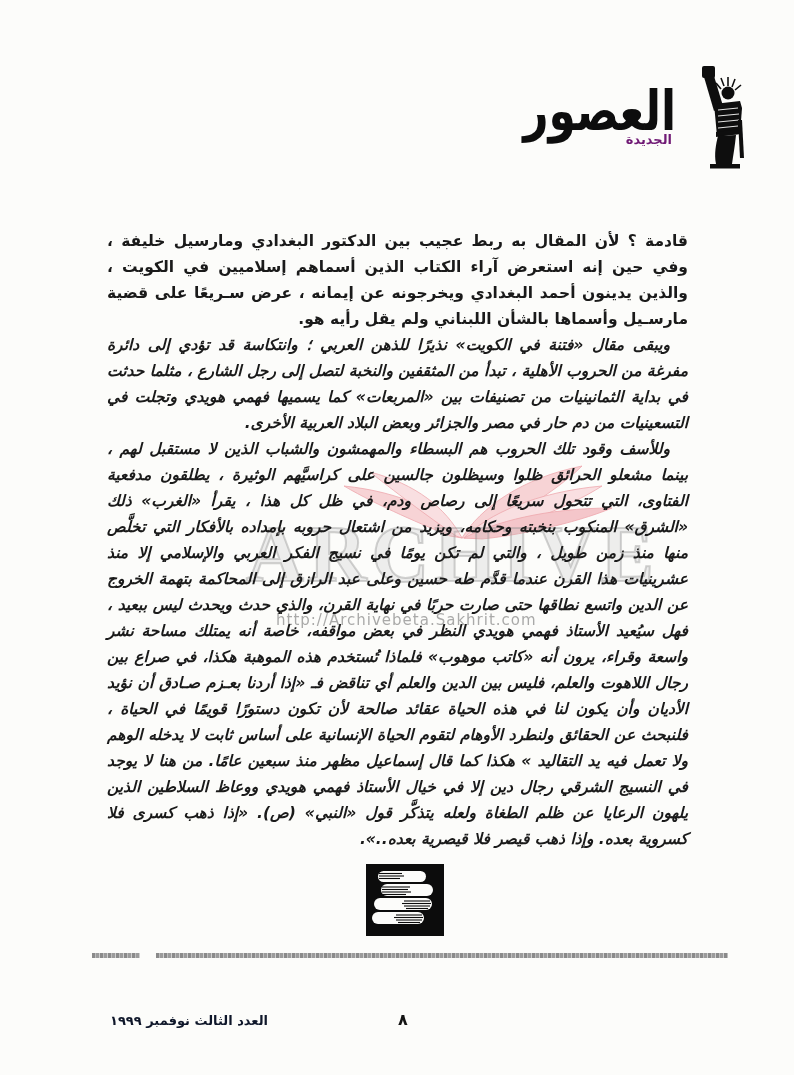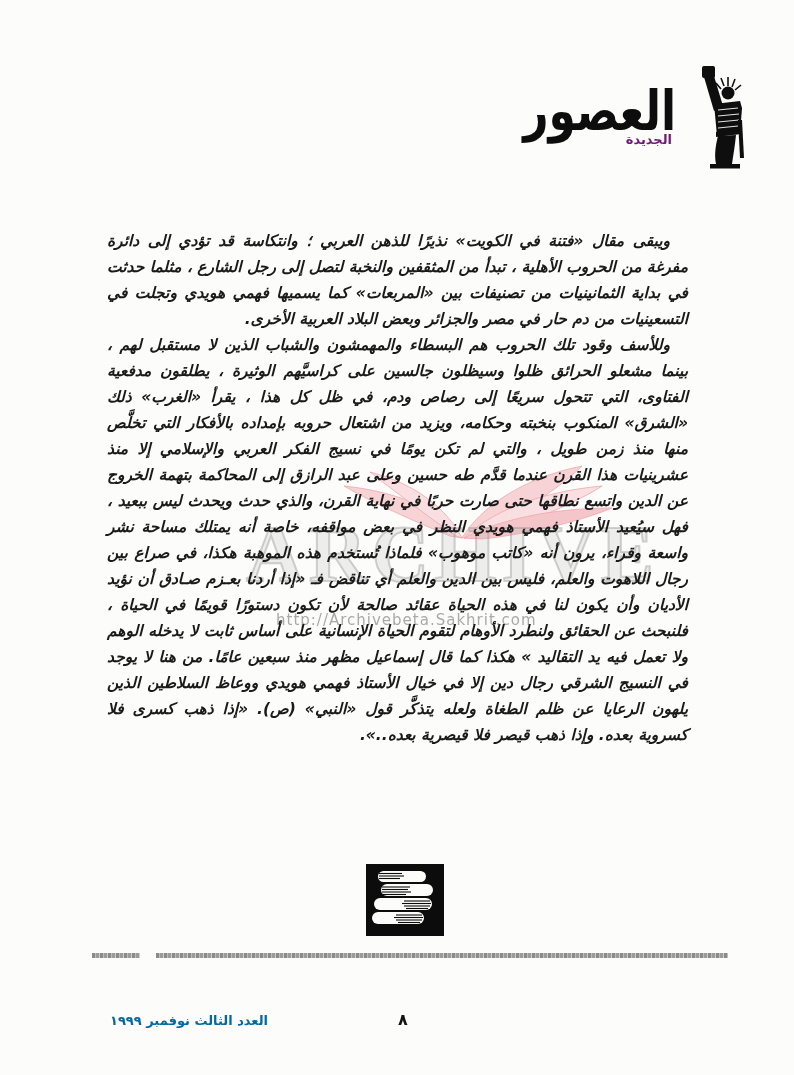--- a/index.html
+++ b/index.html
@@ -63,21 +63,21 @@
   
   .footer-rule-seg{
     position:absolute;top:953px;height:5px;z-index:3;
     background:repeating-linear-gradient(90deg,
       #8a8a8a 0 3px,#bdbdbd 3px 4px,#9b9b9b 4px 7px,#cfcfcf 7px 8px);
   }
   .footer-rule-seg.s1{left:92px;width:48px;}
   .footer-rule-seg.s2{left:156px;width:572px;}
   .footer-issue{
     position:absolute;left:110px;top:1013px;
-    direction:rtl;font-size:13px;font-weight:bold;color:#0369a1;z-index:3;
+    direction:rtl;font-size:13px;font-weight:bold;color:#0f172a;z-index:3;
   }
   .footer-page-number{
     position:absolute;left:398px;top:1010px;
     font-size:16px;font-weight:bold;color:#131313;z-index:3;
   }
 </style>
 </head>
 <body>
 
 <div class="page">
@@ -129,20 +129,21 @@
         <path d="M132,88 C150,58 192,28 252,16 C226,42 172,74 144,87 Z" fill="#f3b3b8"></path>
         <path d="M134,88 C158,64 206,42 272,36 C238,58 178,80 148,88 Z" fill="#f7c9cd"></path>
         <path d="M134,88 C164,72 216,58 282,58 C244,74 184,86 152,89 Z" fill="#ef9ba3"></path>
       </g>
     </svg>
   </span>
   <div class="watermark-word">ARCHIVE</div>
   <div class="watermark-url">http://Archivebeta.Sakhrit.com</div>
 
   <div class="body-copy">
+    <p>قادمة ؟ لأن المقال به ربط عجيب بين الدكتور البغدادي ومارسيل خليفة ، وفي حين إنه استعرض آراء الكتاب الذين أسماهم إسلاميين في الكويت ، والذين يدينون أحمد البغدادي ويخرجونه عن إيمانه ، عرض سـريعًا على قضية مارسـيل وأسماها بالشأن اللبناني ولم يقل رأيه هو.</p>
     <p class="indent">ويبقى مقال «فتنة في الكويت» نذيرًا للذهن العربي ؛ وانتكاسة قد تؤدي إلى دائرة مفرغة من الحروب الأهلية ، تبدأ من المثقفين والنخبة لتصل إلى رجل الشارع ، مثلما حدثت في بداية الثمانينيات من تصنيفات بين «المربعات» كما يسميها فهمي هويدي وتجلت في التسعينيات من دم حار في مصر والجزائر وبعض البلاد العربية الأخرى.</p>
     <p class="indent">وللأسف وقود تلك الحروب هم البسطاء والمهمشون والشباب الذين لا مستقبل لهم ، بينما مشعلو الحرائق ظلوا وسيظلون جالسين على كراسيَّهم الوثيرة ، يطلقون مدفعية الفتاوى، التي تتحول سريعًا إلى رصاص ودم، في ظل كل هذا ، يقرأ «الغرب» ذلك «الشرق» المنكوب بنخبته وحكامه، ويزيد من اشتعال حروبه بإمداده بالأفكار التي تخلَّص منها منذ زمن طويل ، والتي لم تكن يومًا في نسيج الفكر العربي والإسلامي إلا منذ عشرينيات هذا القرن عندما قدَّم طه حسين وعلى عبد الرازق إلى المحاكمة بتهمة الخروج عن الدين واتسع نطاقها حتى صارت حربًا في نهاية القرن، والذي حدث ويحدث ليس ببعيد ، فهل سيُعيد الأستاذ فهمي هويدي النظر في بعض مواقفه، خاصة أنه يمتلك مساحة نشر واسعة وقراء، يرون أنه «كاتب موهوب» فلماذا تُستخدم هذه الموهبة هكذا، في صراع بين رجال اللاهوت والعلم، فليس بين الدين والعلم أي تناقض فـ «إذا أردنا بعـزم صـادق أن نؤيد الأديان وأن يكون لنا في هذه الحياة عقائد صالحة لأن تكون دستورًا قويمًا في الحياة ، فلنبحث عن الحقائق ولنطرد الأوهام لتقوم الحياة الإنسانية على أساس ثابت لا يدخله الوهم ولا تعمل فيه يد التقاليد » هكذا كما قال إسماعيل مظهر منذ سبعين عامًا. من هنا لا يوجد في النسيج الشرقي رجال دين إلا في خيال الأستاذ فهمي هويدي ووعاظ السلاطين الذين يلهون الرعايا عن ظلم الطغاة ولعله يتذكَّر قول «النبي» (ص). «إذا ذهب كسرى فلا كسروية بعده. وإذا ذهب قيصر فلا قيصرية بعده..».</p>
   </div>
 
   <span class="books-logo">
     <svg width="78" height="72" viewBox="0 0 78 72" xmlns="http://www.w3.org/2000/svg">
       <rect x="0" y="0" width="78" height="72" fill="#0c0c0c"></rect>
 
       <rect x="12" y="7" width="48" height="11" rx="5.5" fill="#fcfcfa"></rect>
       <g stroke="#0c0c0c" stroke-width="1.1">

